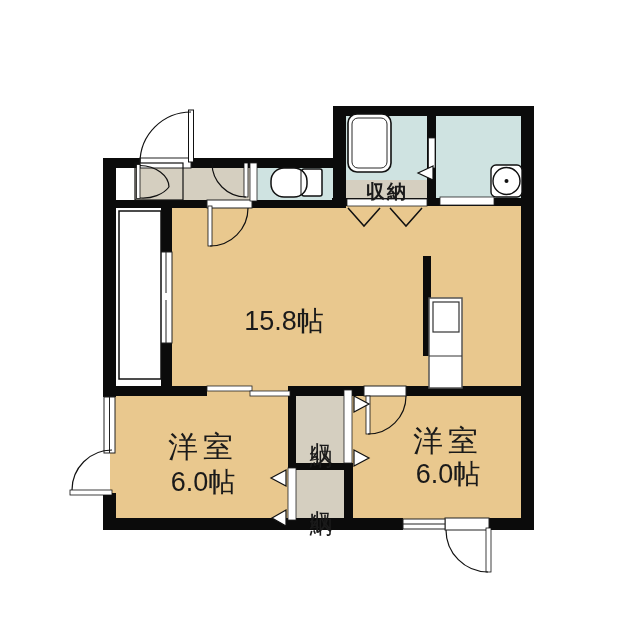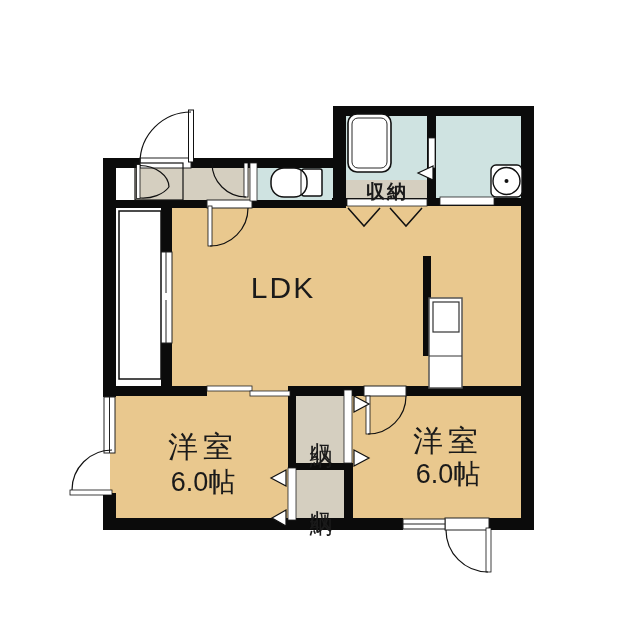--- a/index.html
+++ b/index.html
@@ -165,21 +165,21 @@
       <circle cx="506.5" cy="181" r="2" fill="#111111"></circle>
     </g>
     <g>
       <rect x="429" y="298" width="33" height="90" fill="#ffffff" stroke="#555555" stroke-width="1.5"></rect>
       <rect x="433" y="302" width="26" height="30" fill="#ffffff" stroke="#333333" stroke-width="1.2"></rect>
       <line x1="429" y1="356" x2="462" y2="356" stroke="#333333" stroke-width="1"></line>
     </g>
   </g>
 </svg>
 
-  <div class="lbl" style="left:283px;top:288px;font-size:30px;letter-spacing:2px">LDK</div>
+  <div class="lbl" style="left:284px;top:321px;font-size:27px">15.8帖</div>
 
   <div class="lbl" style="left:203px;top:447px;font-size:30px;letter-spacing:5px">洋室</div>
   <div class="lbl" style="left:203px;top:482px;font-size:27px">6.0帖</div>
 
   <div class="lbl" style="left:448px;top:441px;font-size:30px;letter-spacing:5px">洋室</div>
   <div class="lbl" style="left:448px;top:474px;font-size:27px">6.0帖</div>
 
   <div class="lbl" style="left:387px;top:191px;font-size:19px;font-weight:700;letter-spacing:2px">収納</div>
 
   <div class="lbl v" style="left:321px;top:428px;font-size:23px">収納</div>

